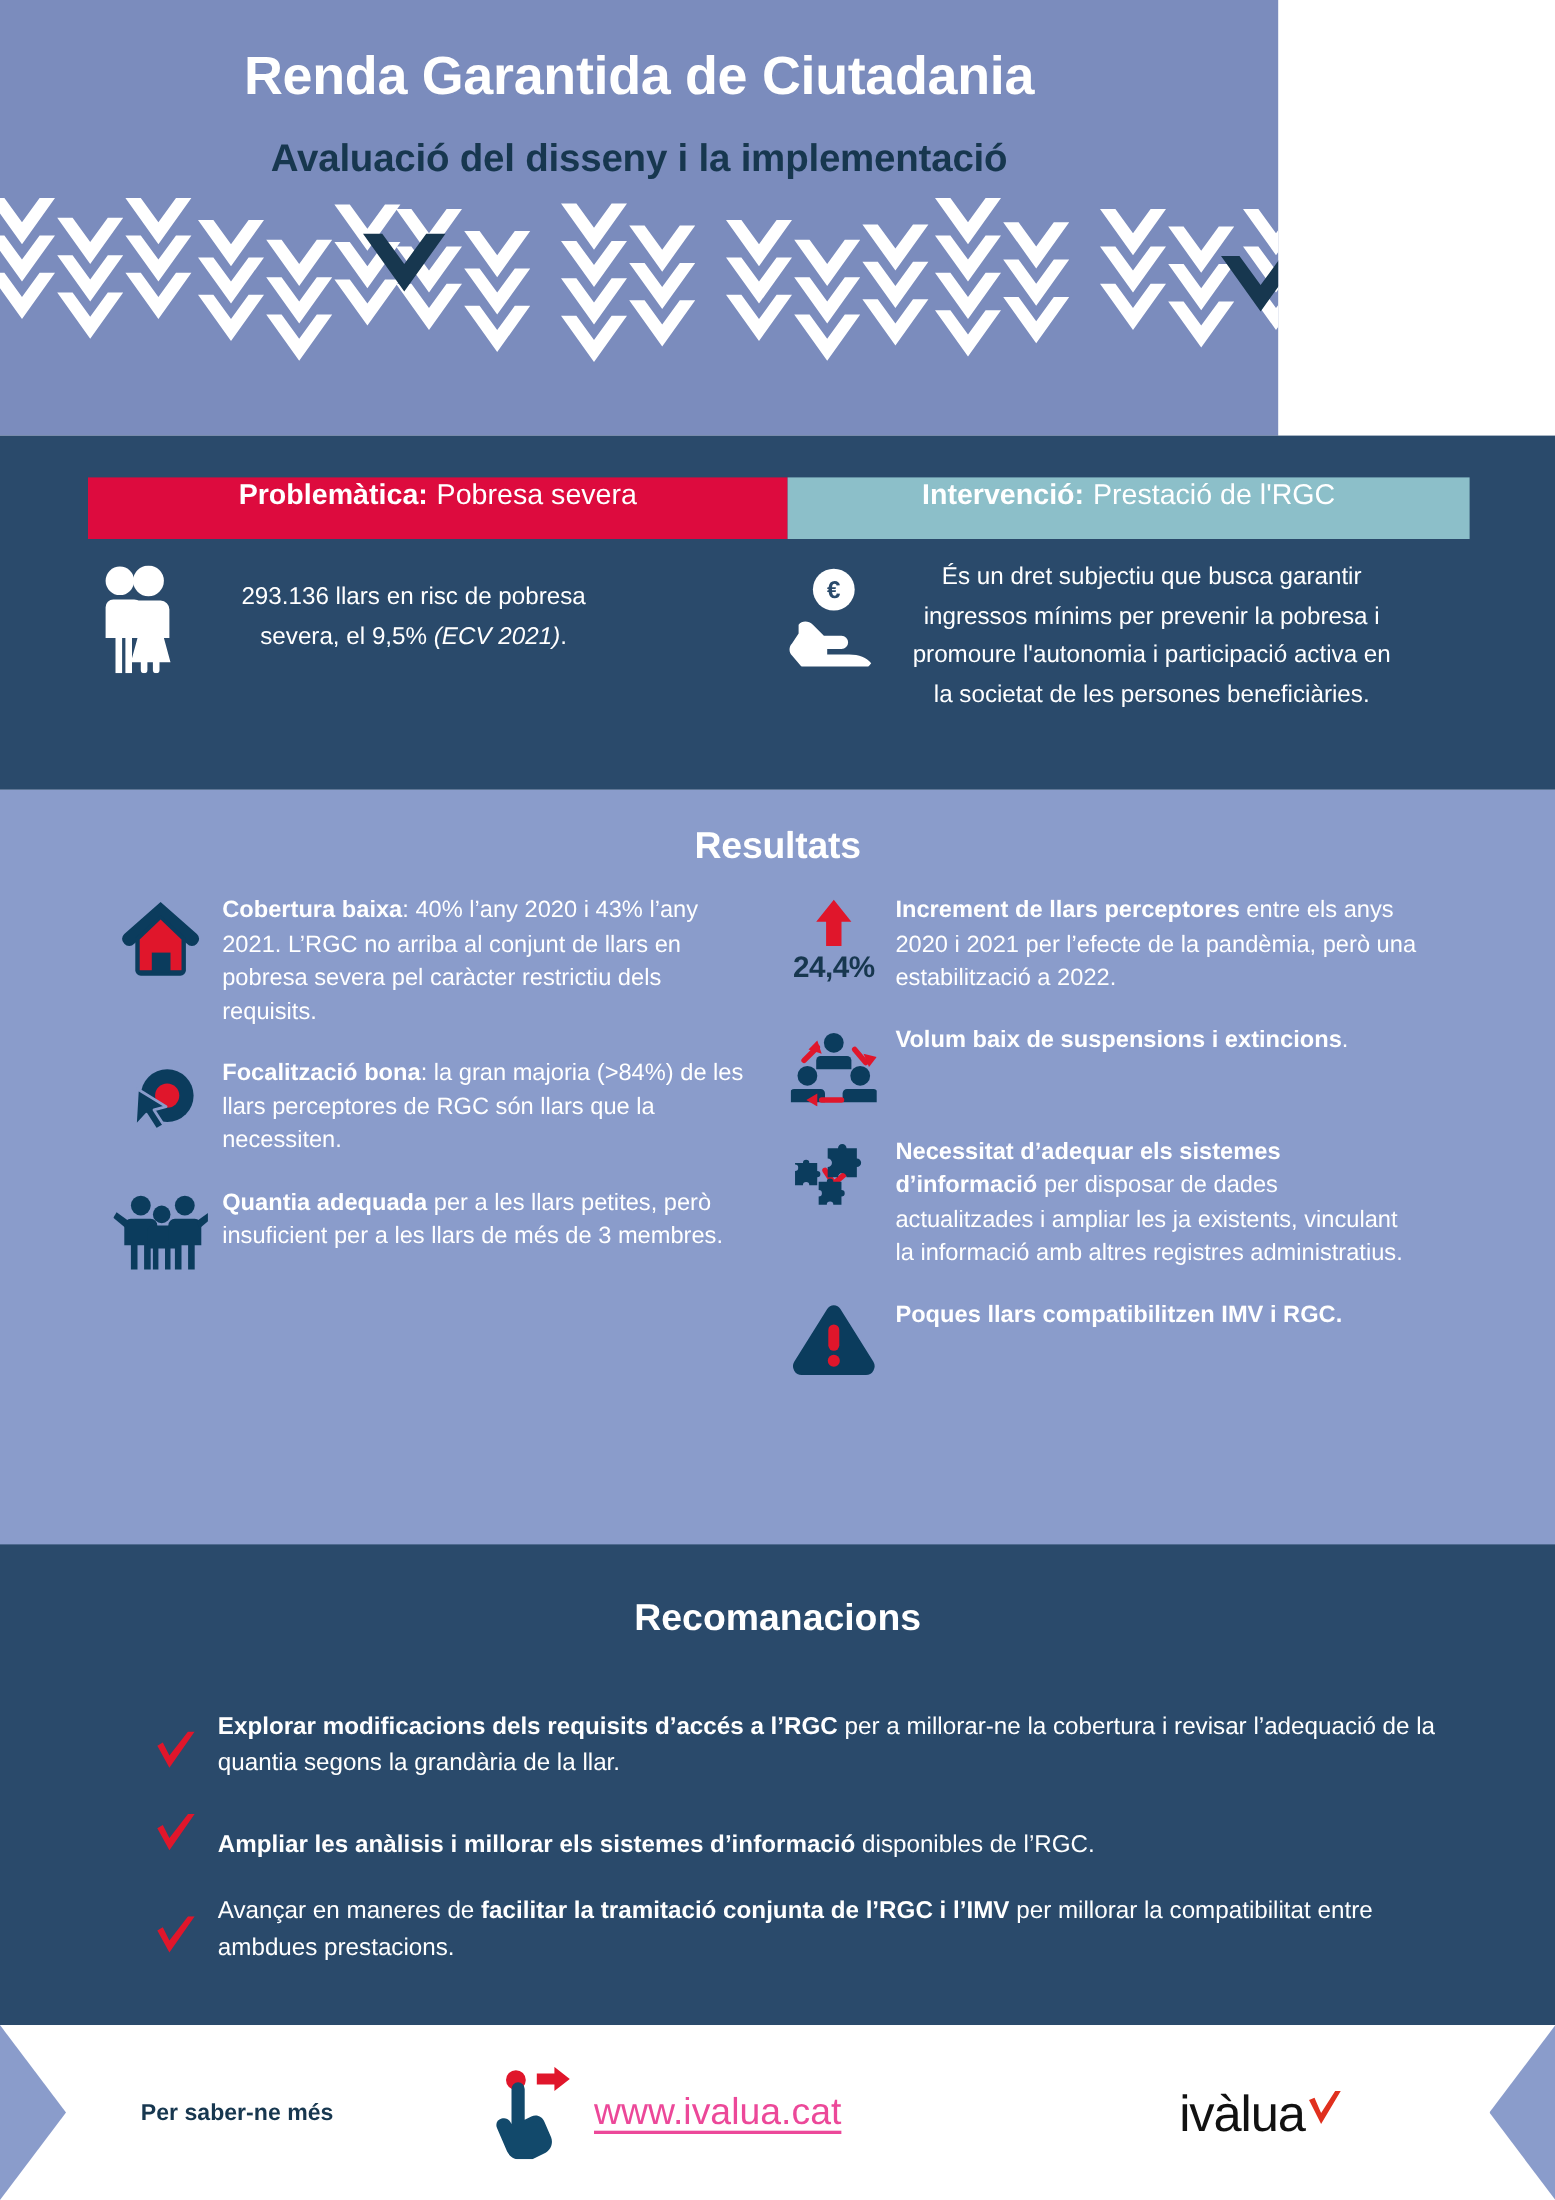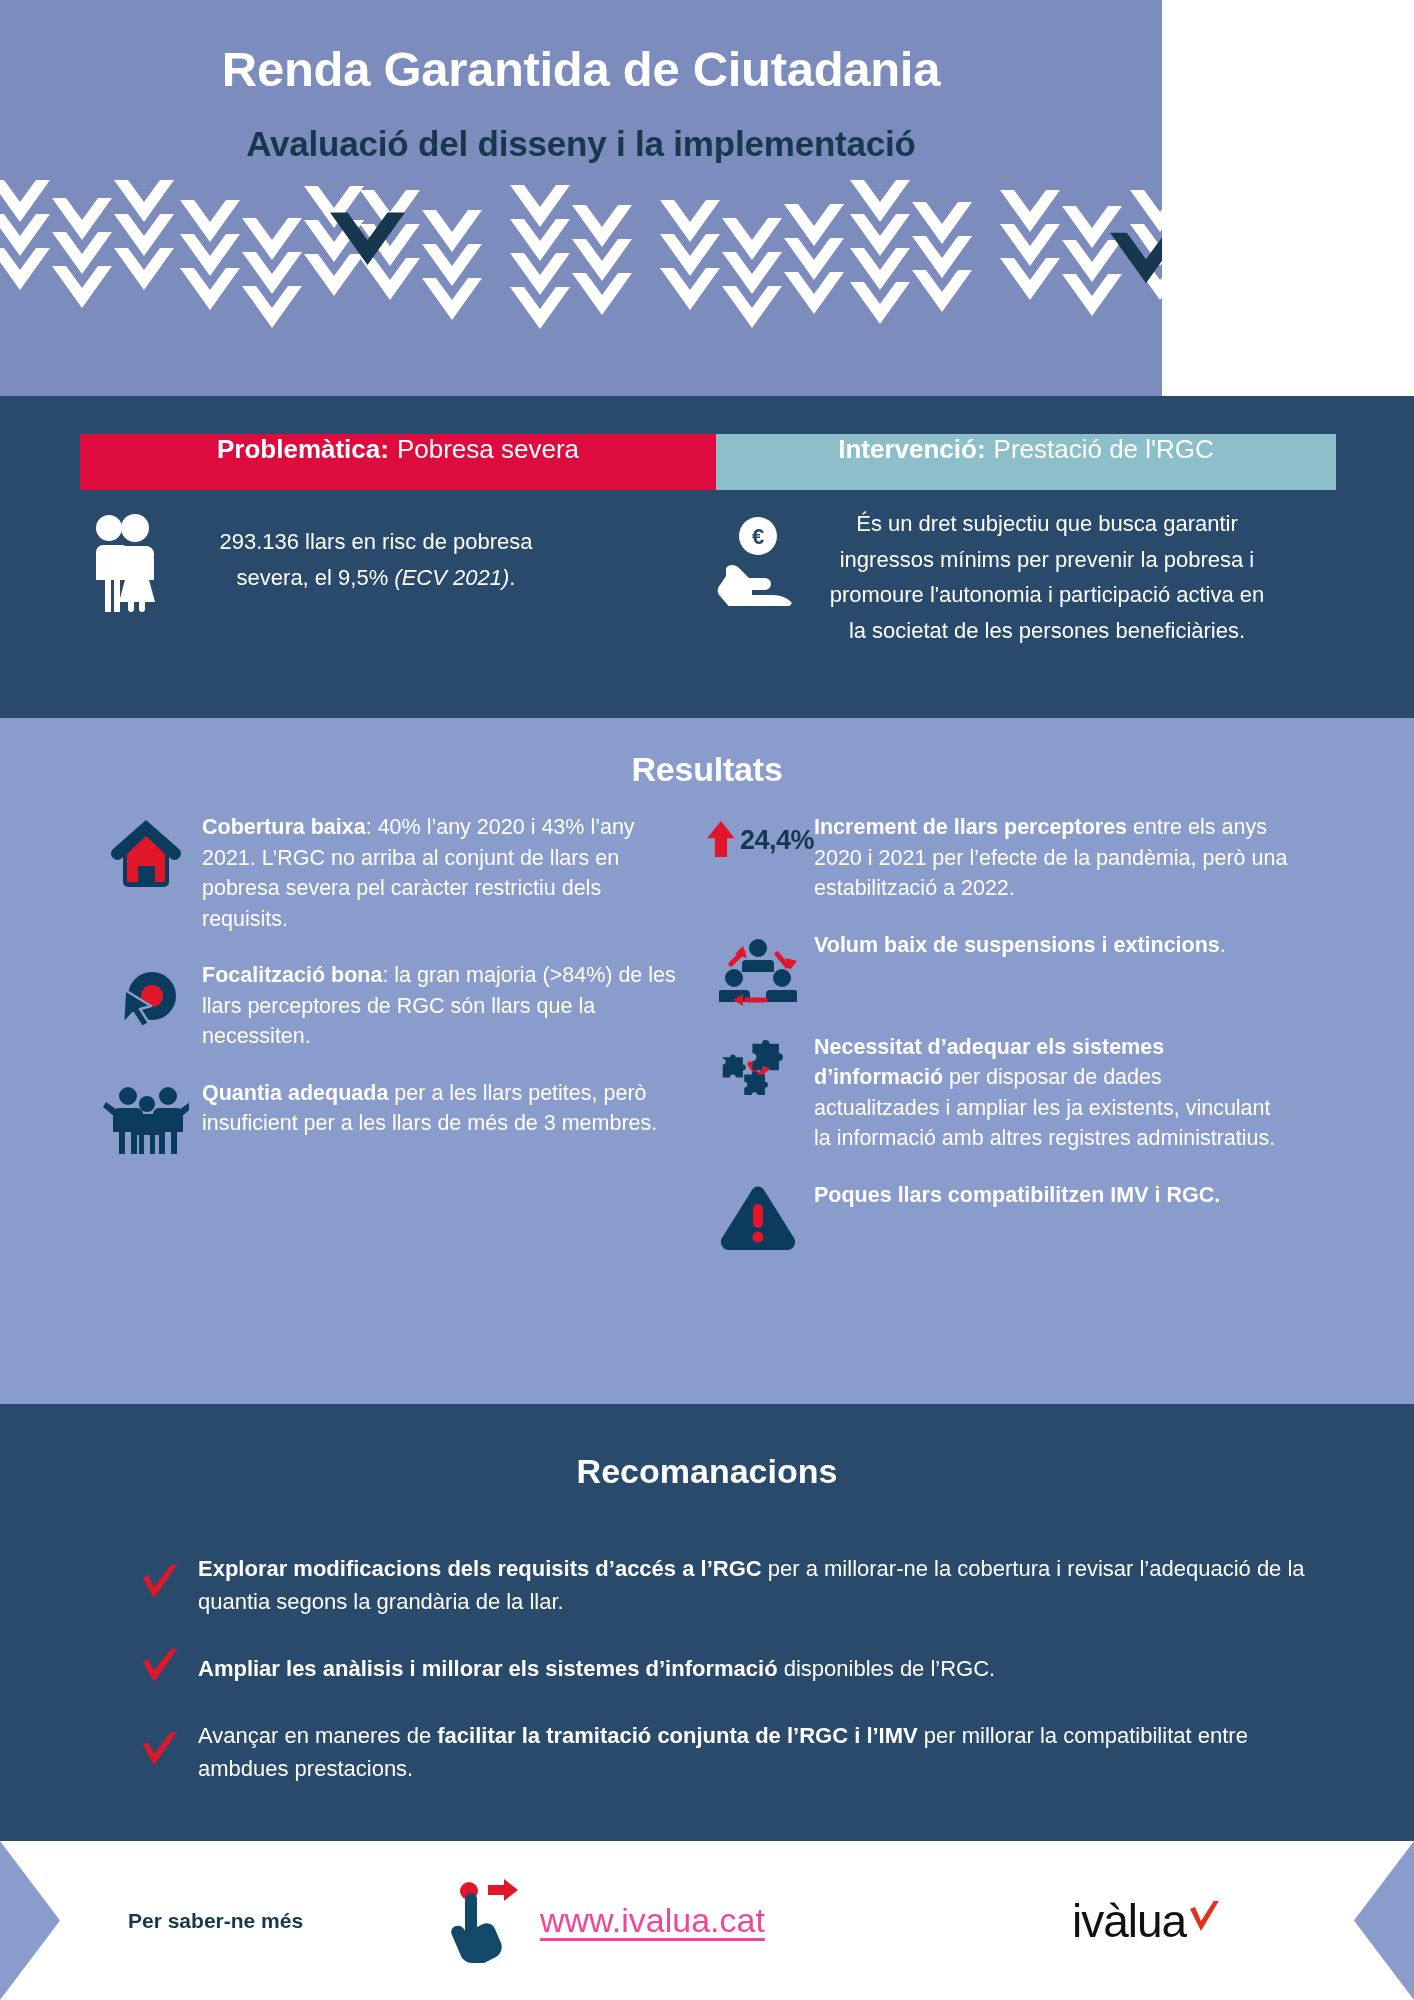--- a/index.html
+++ b/index.html
@@ -133,21 +133,21 @@
   .results-col { width: 590px; }
   .result-item {
     display: flex;
     align-items: flex-start;
     margin-bottom: 26px;
   }
   .result-icon {
     flex: 0 0 auto;
     width: 112px;
     display: flex;
-    flex-direction: row;
+    flex-direction: column;
     align-items: center;
     justify-content: center;
     padding-top: 4px;
   }
   .result-text {
     flex: 1 1 auto;
     color: #ffffff;
     font-size: 21.5px;
     line-height: 1.42;
   }
@@ -175,21 +175,21 @@
     color: #ffffff;
     padding-top: 48px;
   }
   .reco-list {
     position: absolute;
     left: 140px; top: 148px;
     width: 1180px;
   }
   .reco-item {
     display: flex;
-    align-items: center;
+    align-items: flex-end;
     margin-bottom: 26px;
   }
   .reco-check {
     flex: 0 0 auto;
     width: 58px;
     padding-top: 4px;
   }
   .reco-text {
     flex: 1 1 auto;
     color: #ffffff;

